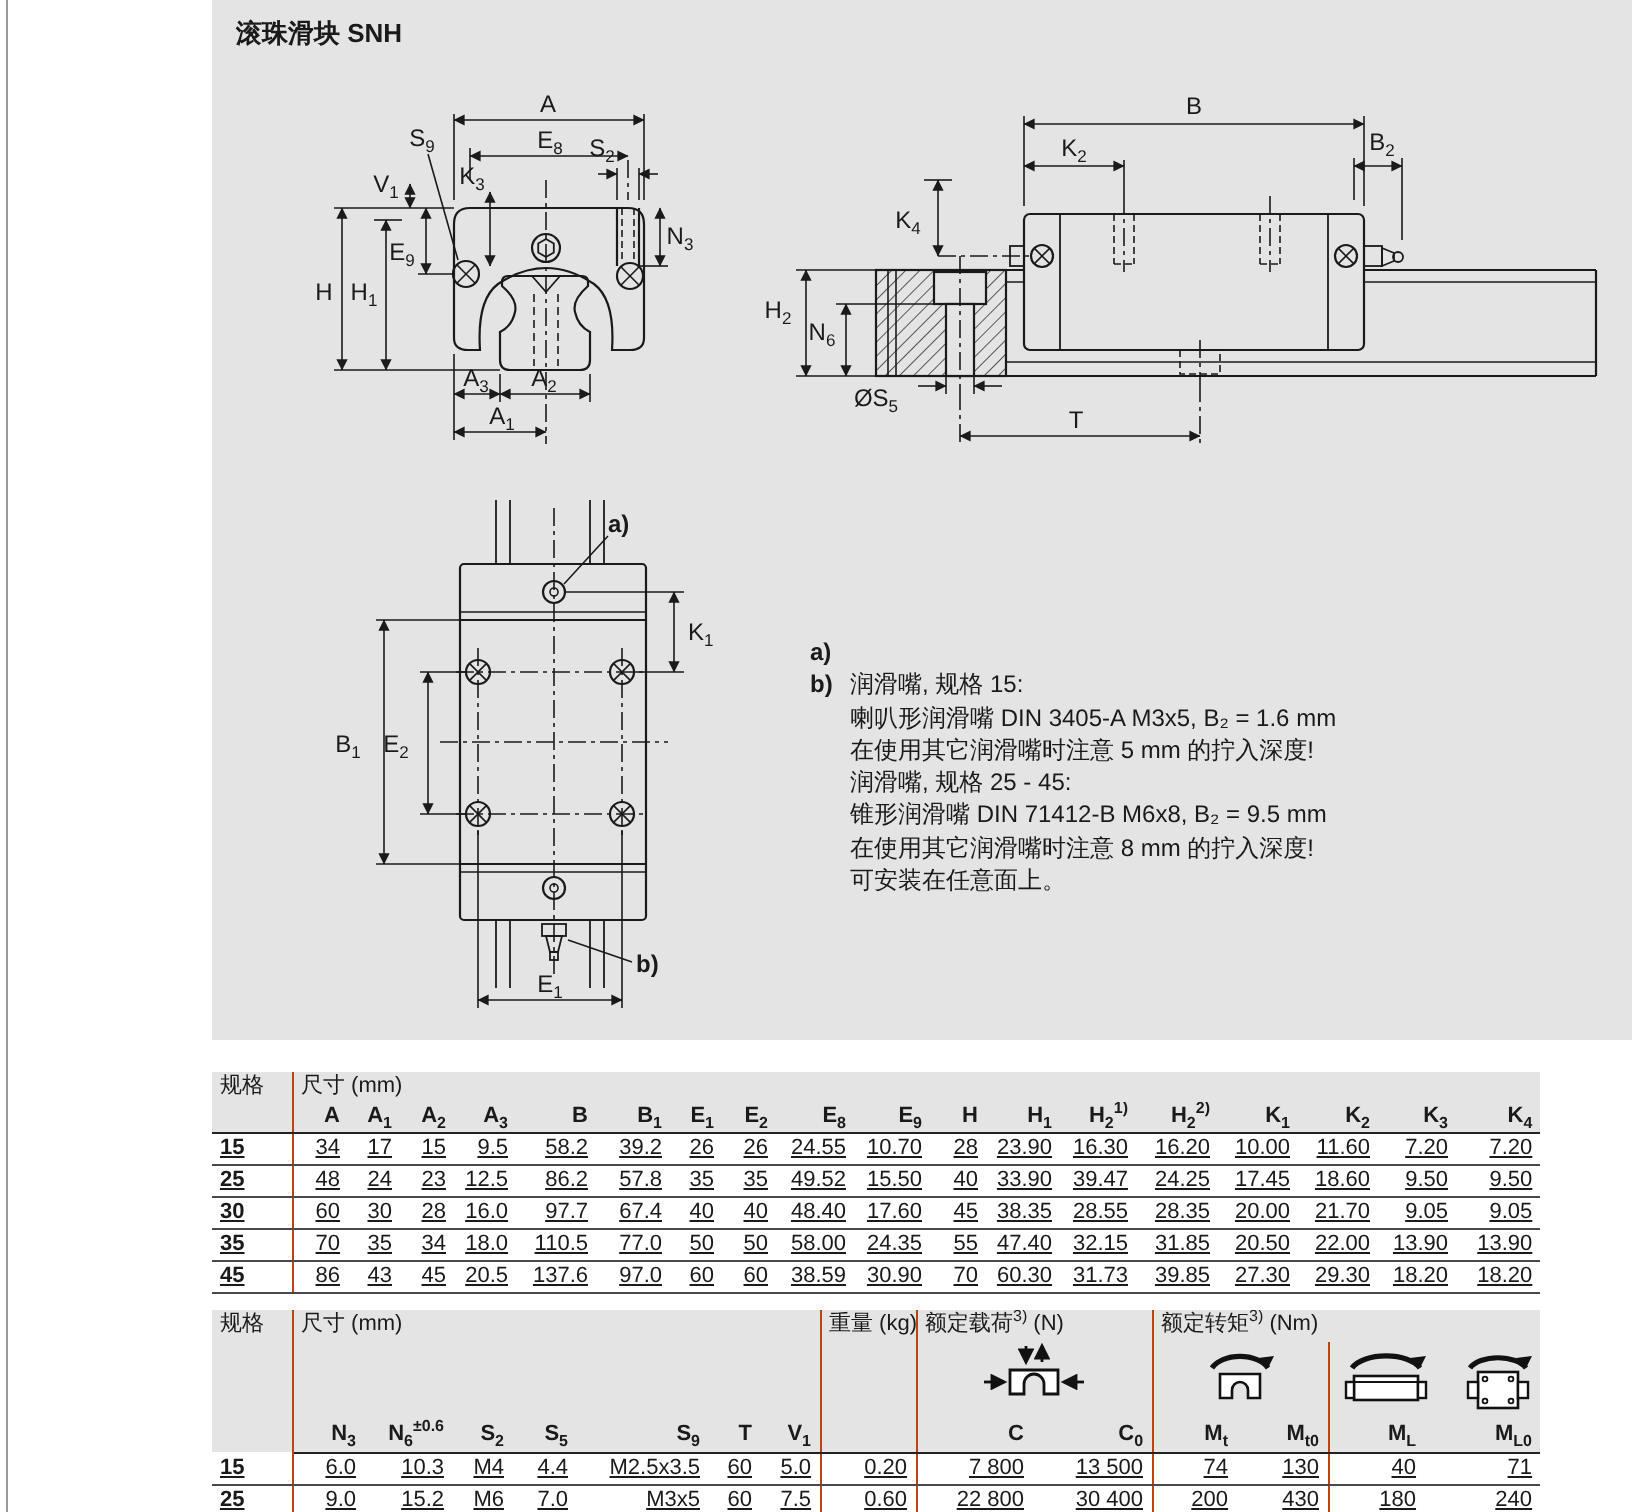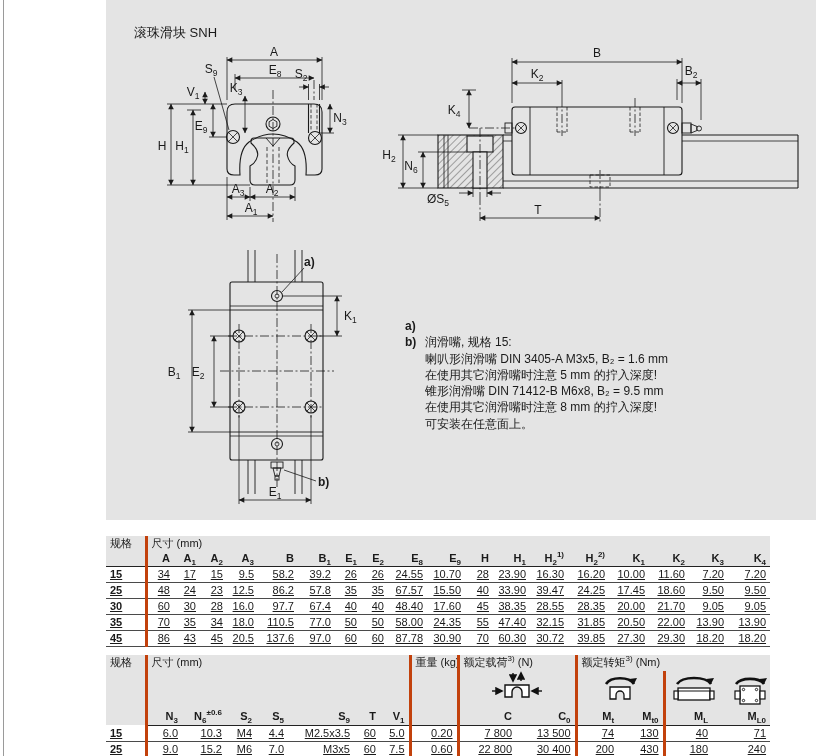--- a/index.html
+++ b/index.html
@@ -1,20 +1,20 @@
 <!DOCTYPE html>
 <html><head>
 <meta charset="utf-8">
 <style>
   html,body{margin:0;padding:0;background:#fff;}
   .page{position:relative;width:816px;height:756px;background:#fff;overflow:hidden;
         font-family:"Liberation Sans","DejaVu Sans",sans-serif;color:#1a1a1a;}
   .left-rule{position:absolute;left:3px;top:0;bottom:0;width:1px;background:#9a9a9a;}
   .panel{position:absolute;left:106px;top:0;width:710px;height:520px;background:#e4e4e4;}
-  .page-title{position:absolute;left:12px;top:8px;font-size:13px;font-weight:normal;margin:16px;}
+  .page-title{position:absolute;left:12px;top:8px;font-size:13px;font-weight:bold;margin:0;}
   svg text{font-family:"Liberation Sans","DejaVu Sans",sans-serif;font-size:12px;fill:#1a1a1a;}
   svg text.bold{font-weight:bold;}
   .svg-front{position:absolute;left:19px;top:40px;}
   .svg-side{position:absolute;left:272px;top:40px;}
   .svg-top{position:absolute;left:52px;top:248px;}
   .notes{position:absolute;left:299px;top:318px;width:400px;font-size:12px;line-height:16.3px;}
   .note{display:flex;}
   .nm{width:20px;font-weight:bold;flex:none;}
   .nlines{white-space:nowrap;}
   
@@ -26,21 +26,21 @@
   .t1 thead tr{height:15px;}
   .t2 tr.gh{height:16px;}
   .t2 tr.gi{height:34px;}
   .t2 tr.sym{height:17px;}
   tbody tr{height:16px;text-decoration:underline;}
   tbody th{font-weight:bold;text-align:left;}
   tbody td,tbody th{border-bottom:1px solid #4a4a4a;background:#fff;}
   thead tr.sym th{border-bottom:1px solid #222;}
   th.topleft{text-align:left;vertical-align:top;}
   th.symh{font-weight:bold;}
-  .b-r{border-right:3px solid #c2410c;margin-top:40px;}
+  .b-r{border-right:1px solid #c2410c;margin-top:40px;}
   .b-b{border-bottom:1px solid #222;}
   sub{font-size:8px;line-height:0;}
   sup{font-size:8px;line-height:0;}
   .icon-th{padding:0;text-align:center;vertical-align:middle;}
   .icon-pair svg{margin:0 4px;}
 </style>
 </head>
 <body>
 
 <div class="page">
@@ -291,20 +291,21 @@
     <div class="notes">
       <div class="note">
         <span class="nm">a)</span>
       </div>
       <div class="note">
         <span class="nm">b)</span>
         <div class="nlines">
             <div class="note-line">润滑嘴, 规格 15:</div>
             <div class="note-line">喇叭形润滑嘴 DIN 3405-A M3x5, B₂ = 1.6 mm</div>
             <div class="note-line">在使用其它润滑嘴时注意 5 mm 的拧入深度!</div>
+            <div class="note-line">润滑嘴, 规格 25 - 45:</div>
             <div class="note-line">锥形润滑嘴 DIN 71412-B M6x8, B₂ = 9.5 mm</div>
             <div class="note-line">在使用其它润滑嘴时注意 8 mm 的拧入深度!</div>
             <div class="note-line">可安装在任意面上。</div>
           </div>
       </div>
     </div>
   </div>
 
   <table class="t1">
     <colgroup>
@@ -380,21 +381,21 @@
         <tr>
           <th class="b-r">25</th>
           <td>48</td>
           <td>24</td>
           <td>23</td>
           <td>12.5</td>
           <td>86.2</td>
           <td>57.8</td>
           <td>35</td>
           <td>35</td>
-          <td>67.57</td>
+          <td>49.52</td>
           <td>15.50</td>
           <td>40</td>
           <td>33.90</td>
           <td>39.47</td>
           <td>24.25</td>
           <td>17.45</td>
           <td>18.60</td>
           <td>9.50</td>
           <td>9.50</td>
         </tr>
@@ -443,25 +444,25 @@
         <tr>
           <th class="b-r">45</th>
           <td>86</td>
           <td>43</td>
           <td>45</td>
           <td>20.5</td>
           <td>137.6</td>
           <td>97.0</td>
           <td>60</td>
           <td>60</td>
-          <td>87.78</td>
+          <td>38.59</td>
           <td>30.90</td>
           <td>70</td>
           <td>60.30</td>
-          <td>30.72</td>
+          <td>31.73</td>
           <td>39.85</td>
           <td>27.30</td>
           <td>29.30</td>
           <td>18.20</td>
           <td>18.20</td>
         </tr>
       </tbody>
   </table>
 
   <table class="t2">

